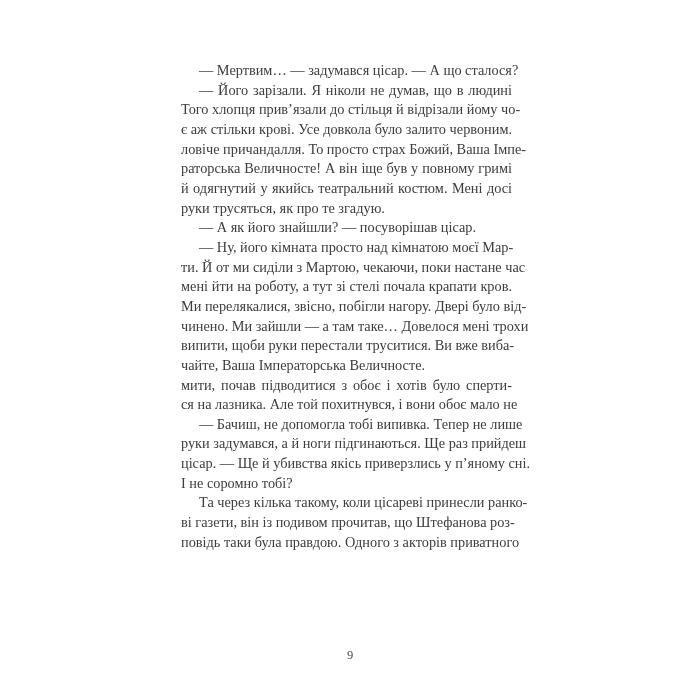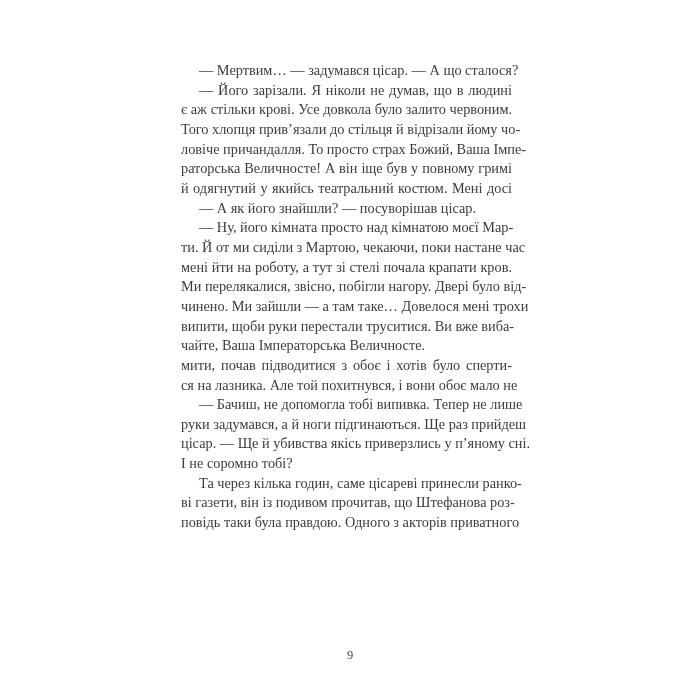--- a/index.html
+++ b/index.html
@@ -46,37 +46,38 @@
     color: #4a4a4a;
   }
 </style>
 </head>
 <body>
 
 <div class="page" style="background: rgb(255, 255, 255);">
   <div class="text-block" style="color: rgb(60, 60, 60);">
       <div class="text-line indent align-left">— Мертвим… — задумався цісар. — А що сталося?</div>
       <div class="text-line indent">— Його зарізали. Я ніколи не думав, що в людині</div>
+      <div class="text-line">Того хлопця прив’язали до стільця й відрізали йому чо-</div>
       <div class="text-line">є аж стільки крові. Усе довкола було залито червоним.</div>
-      <div class="text-line">Того хлопця прив’язали до стільця й відрізали йому чо-</div>
       <div class="text-line">ловіче причандалля. То просто страх Божий, Ваша Імпе-</div>
       <div class="text-line">раторська Величносте! А він іще був у повному гримі</div>
       <div class="text-line">й одягнутий у якийсь театральний костюм. Мені досі</div>
+      <div class="text-line align-left">руки трусяться, як про те згадую.</div>
       <div class="text-line indent align-left">— А як його знайшли? — посуворішав цісар.</div>
       <div class="text-line indent">— Ну, його кімната просто над кімнатою моєї Мар-</div>
       <div class="text-line">ти. Й от ми сиділи з Мартою, чекаючи, поки настане час</div>
       <div class="text-line">мені йти на роботу, а тут зі стелі почала крапати кров.</div>
       <div class="text-line">Ми перелякалися, звісно, побігли нагору. Двері було від-</div>
       <div class="text-line">чинено. Ми зайшли — а там таке… Довелося мені трохи</div>
       <div class="text-line">випити, щоби руки перестали труситися. Ви вже виба-</div>
       <div class="text-line align-left">чайте, Ваша Імператорська Величносте.</div>
       <div class="text-line">мити, почав підводитися з обоє і хотів було сперти-</div>
       <div class="text-line">ся на лазника. Але той похитнувся, і вони обоє мало не</div>
       <div class="text-line indent">— Бачиш, не допомогла тобі випивка. Тепер не лише</div>
       <div class="text-line">руки задумався, а й ноги підгинаються. Ще раз прийдеш</div>
       <div class="text-line">цісар. — Ще й убивства якісь приверзлись у п’яному сні.</div>
       <div class="text-line align-left">І не соромно тобі?</div>
-      <div class="text-line indent">Та через кілька годин, саме цісареві принесли ранко-</div>
+      <div class="text-line indent">Та через кілька такому, коли цісареві принесли ранко-</div>
       <div class="text-line">ві газети, він із подивом прочитав, що Штефанова роз-</div>
       <div class="text-line">повідь таки була правдою. Одного з акторів приватного</div>
     </div>
   <div class="page-number" style="color: rgb(74, 74, 74);">9</div>
 </div>
 
 </body></html>

